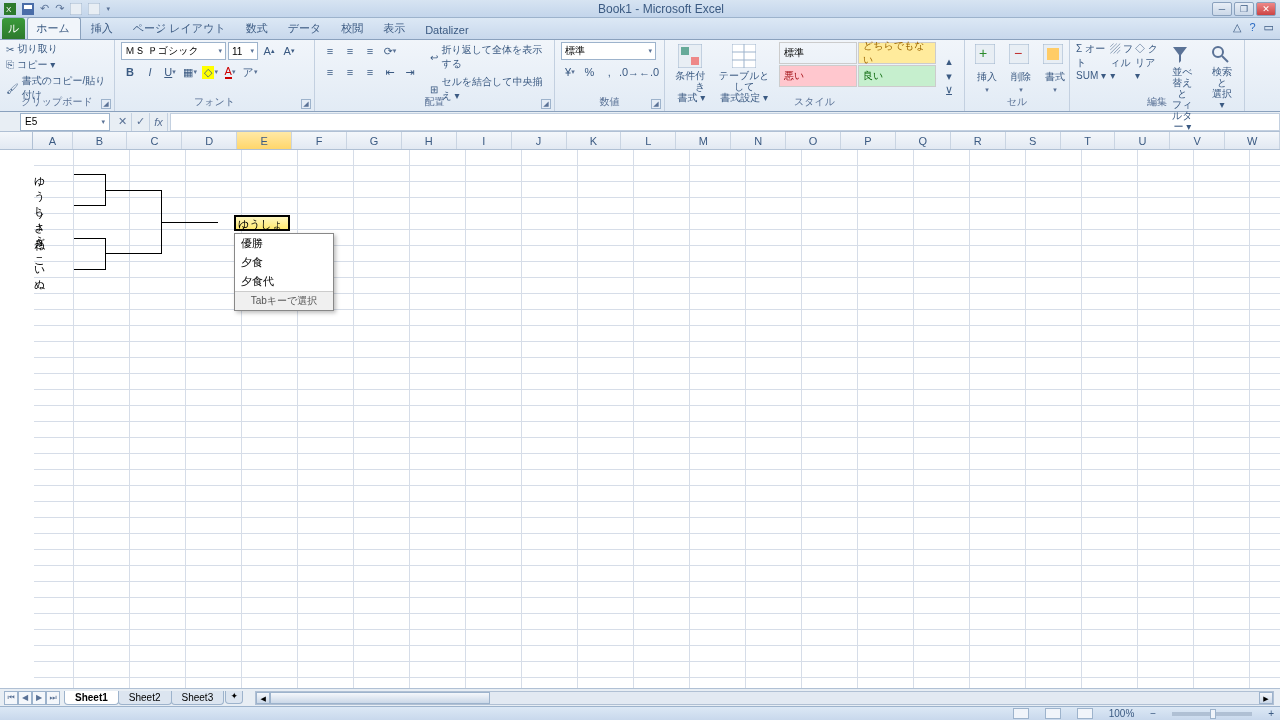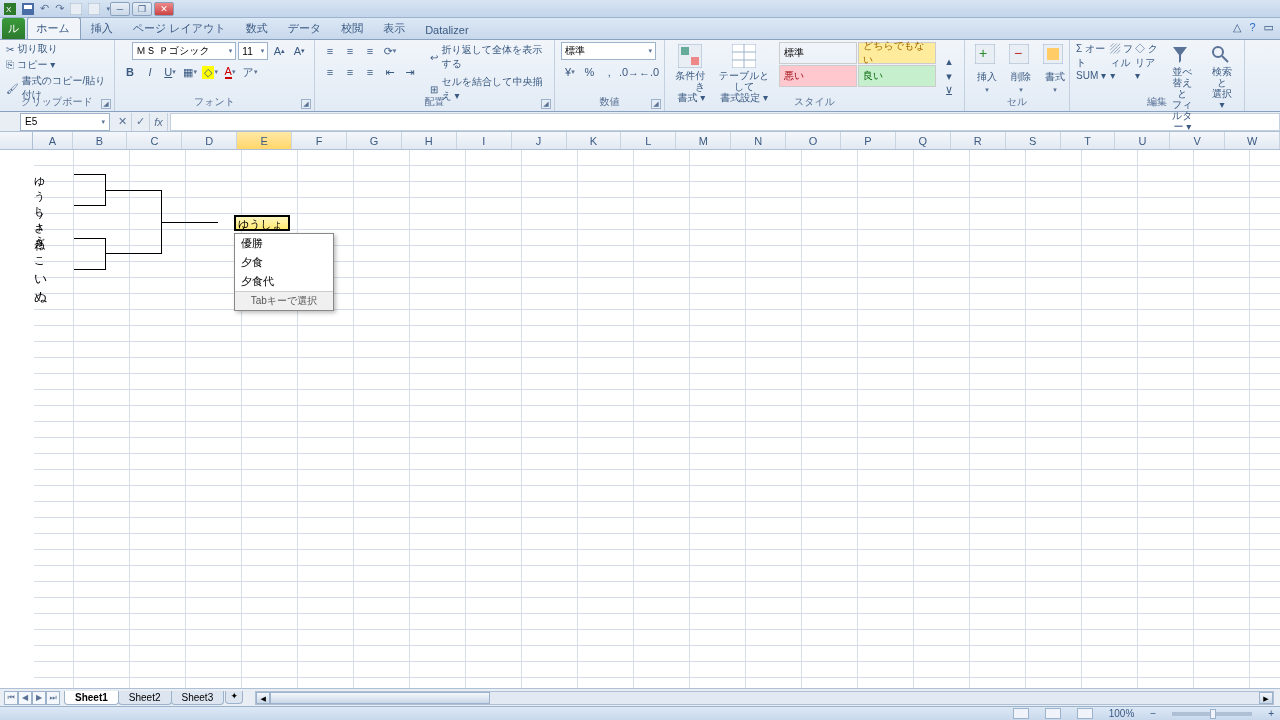--- a/index.html
+++ b/index.html
@@ -22,21 +22,21 @@
 .help-icons { position: absolute; right: 6px; top: 3px; display: flex; gap: 8px; color: #3b5a82; }
 
 
 .ribbon { height: 72px; background: linear-gradient(#f1f5fa,#e2ebf5); border-bottom: 1px solid #8aa1bd; display: flex; }
 .group { border-right: 1px solid #c3d0e0; padding: 2px 6px 0 6px; display: flex; flex-direction: column; position: relative; }
 .group-label { position: absolute; bottom: 2px; left: 0; right: 0; text-align: center; font-size: 10px; color: #5a7296; }
 .group-dlg { position: absolute; bottom: 2px; right: 3px; width: 10px; height: 10px; border: 1px solid #9db3cc; font-size: 7px; text-align: center; line-height: 8px; color: #5a7296; }
 .clip-items { display: flex; flex-direction: column; gap: 2px; font-size: 10px; color: #3b5a82; }
 .clip-item { display: flex; align-items: center; gap: 3px; }
 .font-row1 { display: flex; align-items: center; gap: 2px; margin-bottom: 3px; }
-.font-name { width: 105px; height: 18px; border: 1px solid #9db3cc; background: #fff; font-size: 10px; padding: 0 3px; display: flex; align-items: center; justify-content: space-between; margin-left: 11px; }
+.font-name { width: 105px; height: 18px; border: 1px solid #9db3cc; background: #fff; font-size: 10px; padding: 0 3px; display: flex; align-items: center; justify-content: space-between; }
 .font-size { width: 30px; height: 18px; border: 1px solid #9db3cc; background: #fff; font-size: 10px; padding: 0 3px; display: flex; align-items: center; justify-content: space-between; }
 .btn-row { display: flex; gap: 2px; }
 .rbtn { width: 18px; height: 18px; border: 1px solid transparent; display: flex; align-items: center; justify-content: center; font-size: 11px; color: #3b5a82; }
 .align-group .btn-row { margin-bottom: 3px; }
 .wrap-merge { display: flex; flex-direction: column; gap: 2px; margin-left: 8px; }
 .wrap-btn { display: flex; align-items: center; gap: 3px; font-size: 10px; color: #3b5a82; padding: 1px 3px; }
 .num-fmt { width: 95px; height: 18px; border: 1px solid #9db3cc; background: #fff; font-size: 10px; padding: 0 3px; display: flex; align-items: center; justify-content: space-between; margin-bottom: 3px; }
 .large-btn { display: flex; flex-direction: column; align-items: center; gap: 2px; padding: 2px 4px; font-size: 10px; color: #3b5a82; }
 .large-btn .ico { width: 24px; height: 24px; }
 .style-gallery { display: flex; flex-direction: column; gap: 1px; }
@@ -116,20 +116,21 @@
           <rect width="12" height="12" fill="#e8eef4" stroke="#9db3cc"></rect>
         </svg>
       </span>
     <span class="qat-icon">
         <svg width="12" height="12">
           <rect width="12" height="12" fill="#e8eef4" stroke="#9db3cc"></rect>
         </svg>
       </span>
     <span class="tri">▾</span>
   </div>
+  <div class="title-text">Book1 - Microsoft Excel</div>
   <div class="win-controls">
     <div class="win-btn">─</div>
     <div class="win-btn">❐</div>
     <div class="win-btn close">✕</div>
   </div>
 </div>
 
 <div class="ribbon-tabs">
   <div class="file-tab">ル</div>
   <div class="tab active">ホーム</div>
@@ -1250,21 +1251,21 @@
           <div class="cell"></div>
           <div class="cell"></div>
           <div class="cell"></div>
         </div>
       </div>
 
     <div style="position:absolute;left:34px;top:0">
       <div style="position:absolute;left:0;top:24px;font-size:11px">ゆうしょう</div>
       <div style="position:absolute;left:0;top:56px;font-size:11px">うさぎ</div>
       <div style="position:absolute;left:0;top:88px;font-size:11px">ねこ</div>
-      <div style="position:absolute;left:0;top:120px;font-size:13px">いぬ</div>
+      <div style="position:absolute;left:0;top:112px;font-size:11px">いぬ</div>
       <div style="position:absolute;left:40px;top:24px;width:32px;height:32px;border-top:1px solid #000;border-right:1px solid #000;border-bottom:1px solid #000"></div>
       <div style="position:absolute;left:40px;top:88px;width:32px;height:32px;border-top:1px solid #000;border-right:1px solid #000;border-bottom:1px solid #000"></div>
       <div style="position:absolute;left:72px;top:40px;width:56px;height:64px;border-top:1px solid #000;border-right:1px solid #000;border-bottom:1px solid #000"></div>
       <div style="position:absolute;left:128px;top:72px;width:56px;height:1px;background:#000"></div>
     </div>
 
     <div class="active-cell"><span style="text-decoration:underline dotted">ゆうしょう</span></div>
 
     <div class="ime-popup">
       <div class="ime-item">優勝</div>

